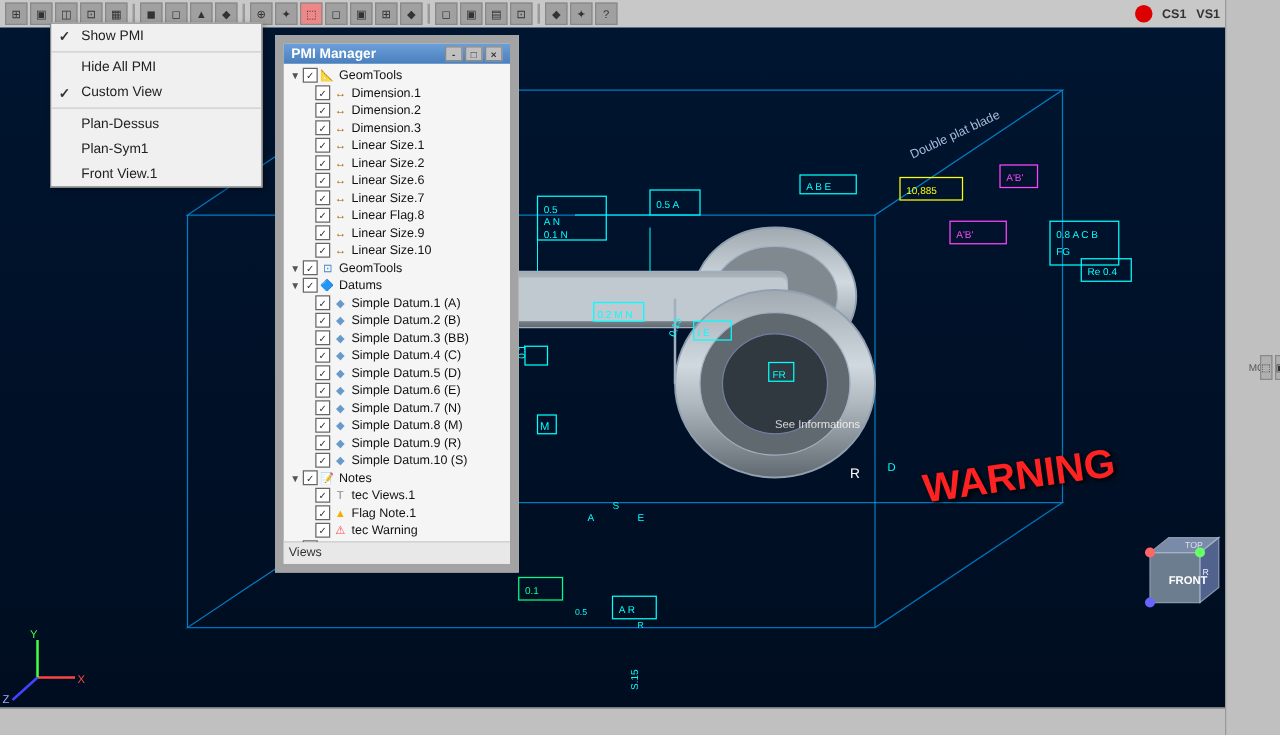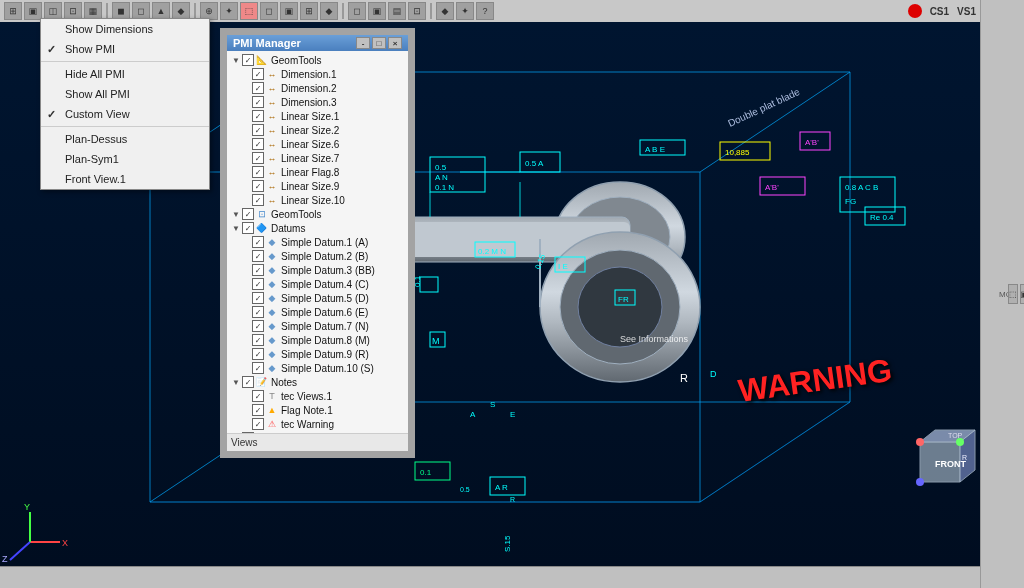--- a/index.html
+++ b/index.html
@@ -402,32 +402,26 @@
       <text x="28" y="-4" fill="#dde" font-size="7">TOP</text>
 
       <circle cx="0" cy="0" r="4" fill="#ff6666"></circle>
       <circle cx="40" cy="0" r="4" fill="#66ff66"></circle>
       <circle cx="0" cy="40" r="4" fill="#6666ff"></circle>
     </g>
   </svg>
 </div>
 
 <div id="context-menu">
-  <div class="menu-item">
-    <span>Show Dimensions</span>
-  </div>
   <div class="menu-item checked">
     <span>Show PMI</span>
   </div>
   <div class="menu-sep"></div>
   <div class="menu-item">
     <span>Hide All PMI</span>
-  </div>
-  <div class="menu-item">
-    <span>Show All PMI</span>
   </div>
   <div class="menu-item checked">
     <span>Custom View</span>
   </div>
   <div class="menu-sep"></div>
   <div class="menu-item">
     <span>Plan-Dessus</span>
   </div>
   <div class="menu-item">
     <span>Plan-Sym1</span>

